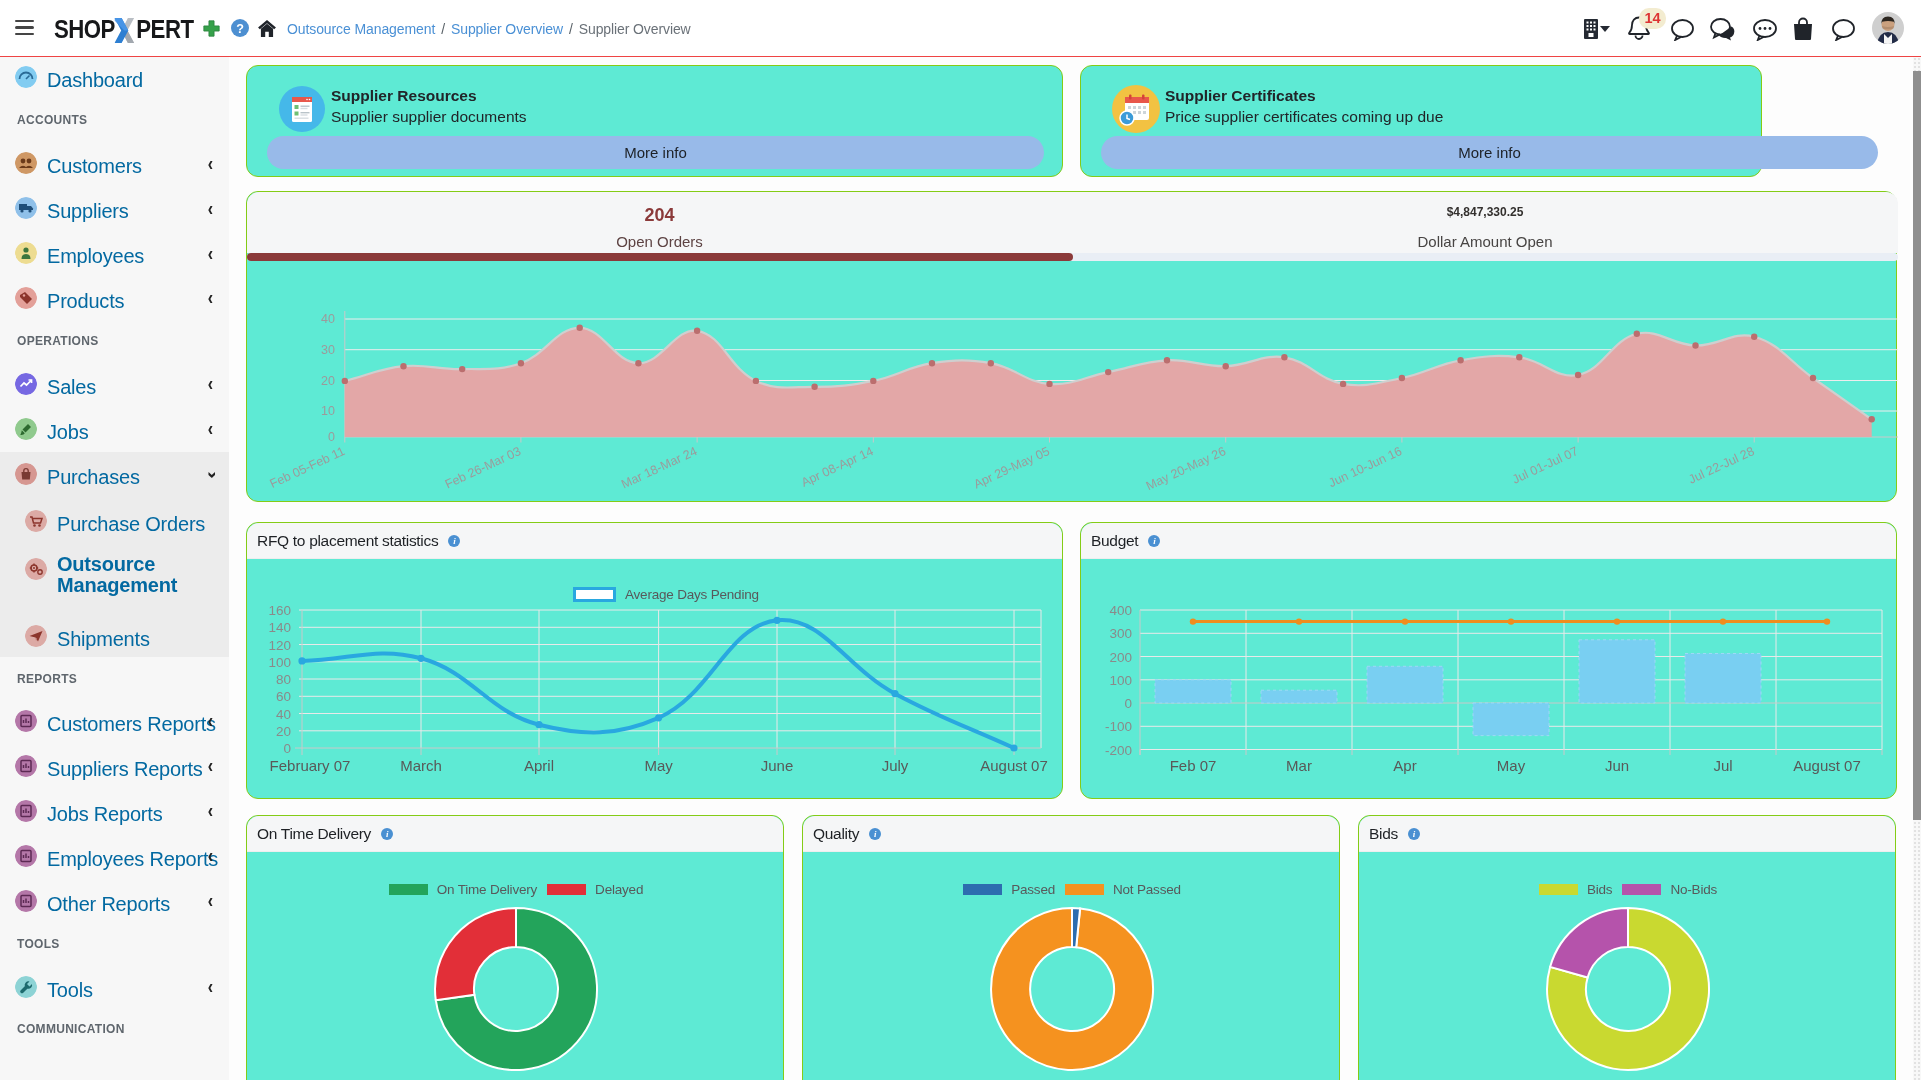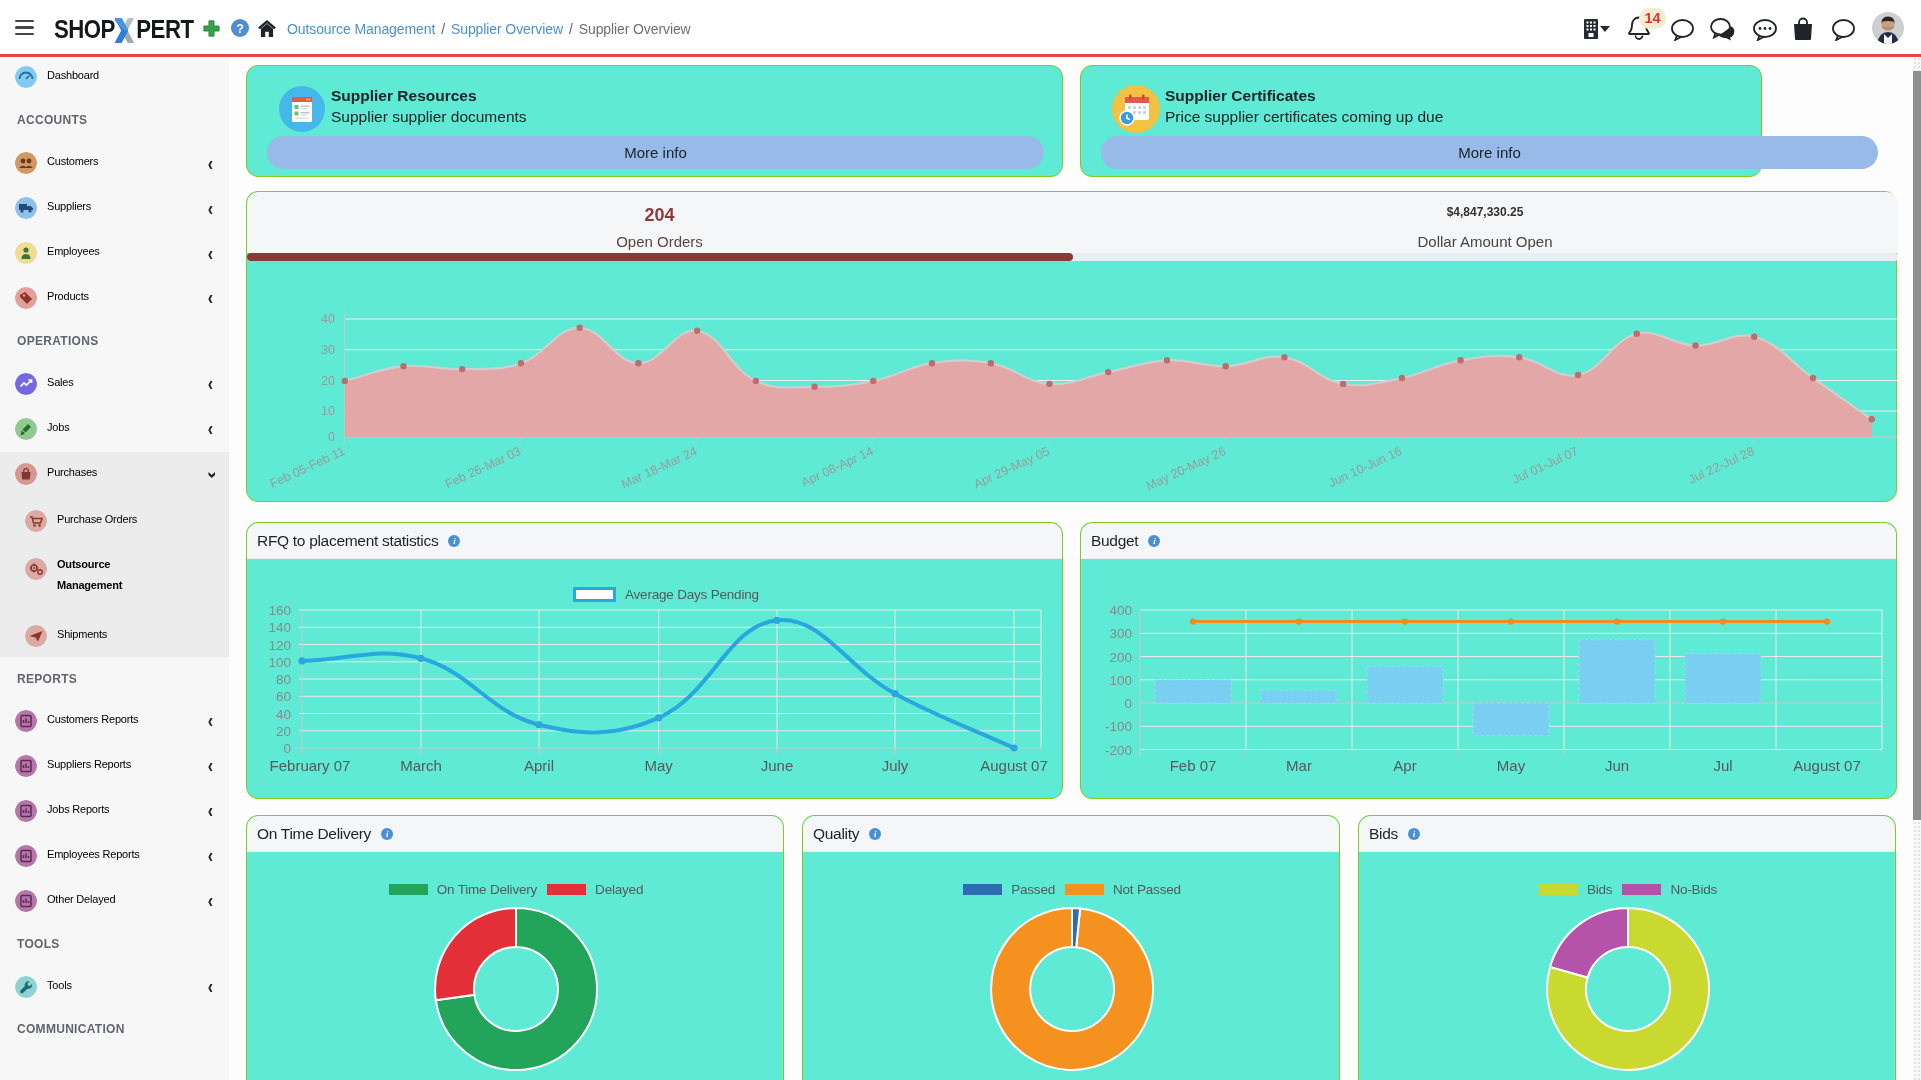--- a/index.html
+++ b/index.html
@@ -1,30 +1,30 @@
 <!DOCTYPE html>
 <html><head>
 <meta charset="utf-8">
 <style>
 * { margin:0; padding:0; box-sizing:border-box; }
 html,body { width:1921px; height:1080px; overflow:hidden; font-family:"Liberation Sans", sans-serif; background:#fdfdfd; color:#212529; }
-.hdr { position:absolute; left:0; top:0; width:1921px; height:57px; background:#fff; border-bottom:3px solid #ef4444; z-index:5; }
+.hdr { position:absolute; left:0; top:0; width:1921px; height:57px; background:#fff; border-bottom:1px solid #ef4444; z-index:5; }
 .burger { position:absolute; left:15px; top:20px; width:19px; height:15px; }
 .burger div { height:2.4px; background:#454545; border-radius:2px; margin-bottom:3.9px; }
 .logo { position:absolute; left:54px; top:15px; font-weight:bold; font-size:25px; letter-spacing:-0.6px; color:#17181a; transform:scaleX(0.89); transform-origin:0 0; white-space:nowrap; }
 .logo .xw { display:inline-block; width:24px; height:25px; position:relative; vertical-align:-4px; }
 .bc { position:absolute; top:21px; font-size:14px; color:#4a90d5; letter-spacing:-0.1px; }
 .bc .sep { color:#5a6268; padding:0 6px; }
 .bc .last { color:#6a7178; }
 .hicons { position:absolute; top:0; height:57px; right:0; }
 .sidebar { position:absolute; left:0; top:57px; width:229px; height:1023px; background:#f7f7f7; }
 .sgroup { position:absolute; left:0; width:229px; background:#ececec; }
 .sitem { position:absolute; left:0; width:229px; height:24px; }
 .sitem .ic { position:absolute; left:15px; top:0; width:22px; height:22px; border-radius:50%; }
-.sitem .lbl { position:absolute; left:47px; top:3px; font-size:11px; color:#000000; white-space:nowrap; letter-spacing:-0.2px; }
+.sitem .lbl { position:absolute; left:47px; top:3px; font-size:20px; color:#0369a1; white-space:nowrap; letter-spacing:-0.2px; }
 .sitem .chev { position:absolute; right:16px; top:2px; font-size:16px; color:#222; font-weight:bold; transform:scaleY(1.3); }
 .ssec { position:absolute; left:17px; font-size:12px; font-weight:bold; color:#5f666d; letter-spacing:0.3px; }
 .sub .ic { left:25px; }
 .sub .lbl { left:57px; }
 .sfoot { position:absolute; left:0; top:982px; width:229px; height:41px; background:#f7f7f7; }
 .main { position:absolute; left:229px; top:57px; width:1684px; height:1023px; background:#fdfdfd; }
 .card { position:absolute; background:#5eead4; border:1px solid #84cc16; border-radius:12px; }
 .chead { position:absolute; left:0; top:0; right:0; height:36px; background:#f5f6f7; border-radius:12px 12px 0 0; border-bottom:1px solid #eeeeee; }
 .ctitle { position:absolute; left:10px; top:9px; font-size:15.5px; color:#1e2125; letter-spacing:-0.3px; }
 .iinfo { display:inline-block; width:12px; height:12px; border-radius:50%; background:#4a90d2; color:#fff; font-size:9px; font-weight:bold; text-align:center; line-height:12px; vertical-align:2.5px; margin-left:10px; font-style:italic; font-family:"Liberation Serif",serif; }
@@ -276,21 +276,21 @@
       </svg>
     <div class="lbl">Employees Reports</div>
       <div class="chev">‹</div>
   </div>
   <div class="sitem" style="top:833px">
     <svg class="ic" viewBox="0 0 22 22">
         <circle cx="11" cy="11" r="11" fill="#b477a8"></circle>
         <rect x="6" y="5.5" width="10" height="11" rx="1" fill="none" stroke="#5d2a54" stroke-width="1.5"></rect>
         <path d="M8.5 13 v-3 M11 13 V8.5 M13.5 13 v-2" stroke="#5d2a54" stroke-width="1.5"></path>
       </svg>
-    <div class="lbl">Other Delayed</div>
+    <div class="lbl">Other Reports</div>
       <div class="chev">‹</div>
   </div>
   <div class="ssec" style="top:880px">TOOLS</div>
   <div class="sitem" style="top:919px">
     <svg class="ic" viewBox="0 0 22 22">
         <circle cx="11" cy="11" r="11" fill="#8dd3d5"></circle>
         <path d="M14.5 5.5 a3.8 3.8 0 0 0-4.7 4.7 L5.5 14.5 a1.8 1.8 0 0 0 2.5 2.5 L12.3 12.7 a3.8 3.8 0 0 0 4.7-4.7 L14.5 10.5 L12 8 Z" fill="#1e6b6e"></path>
       </svg>
     <div class="lbl">Tools</div>
       <div class="chev">‹</div>

